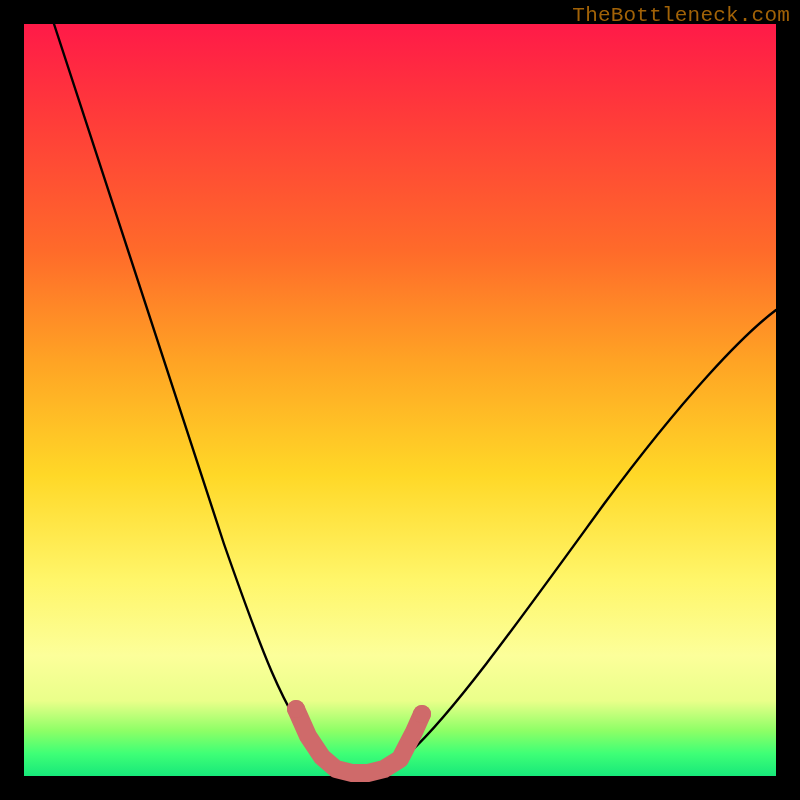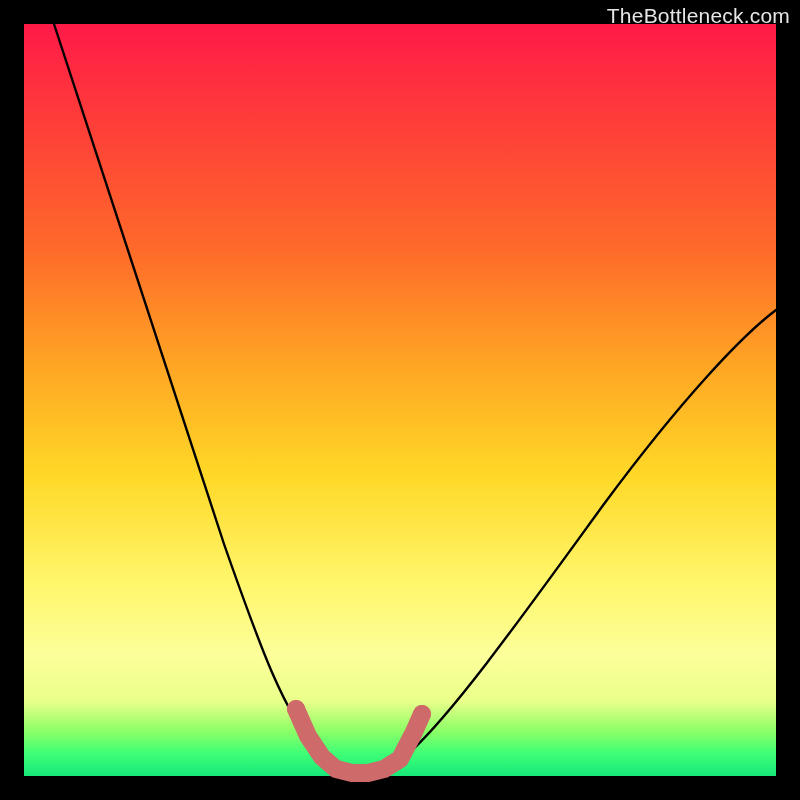--- a/index.html
+++ b/index.html
@@ -38,26 +38,27 @@
       #eaff8a 90%,
       #8dff66 94%,
       #3fff76 97%,
       #17e87a 100%
     );
   }
   .watermark {
     position: absolute;
     top: 4px;
     right: 10px;
-    color: #e5e5e5;
+    color: #a16207;
     font-size: 21px;
     font-weight: 500;
     letter-spacing: 0.2px;
     z-index: 10;
     user-select: none;
+    font-family: Liberation Mono, monospace;
   }
   svg.curve {
     position: absolute;
     left: 0;
     top: 0;
     width: 752px;
     height: 752px;
     overflow: visible;
   }
 </style>

